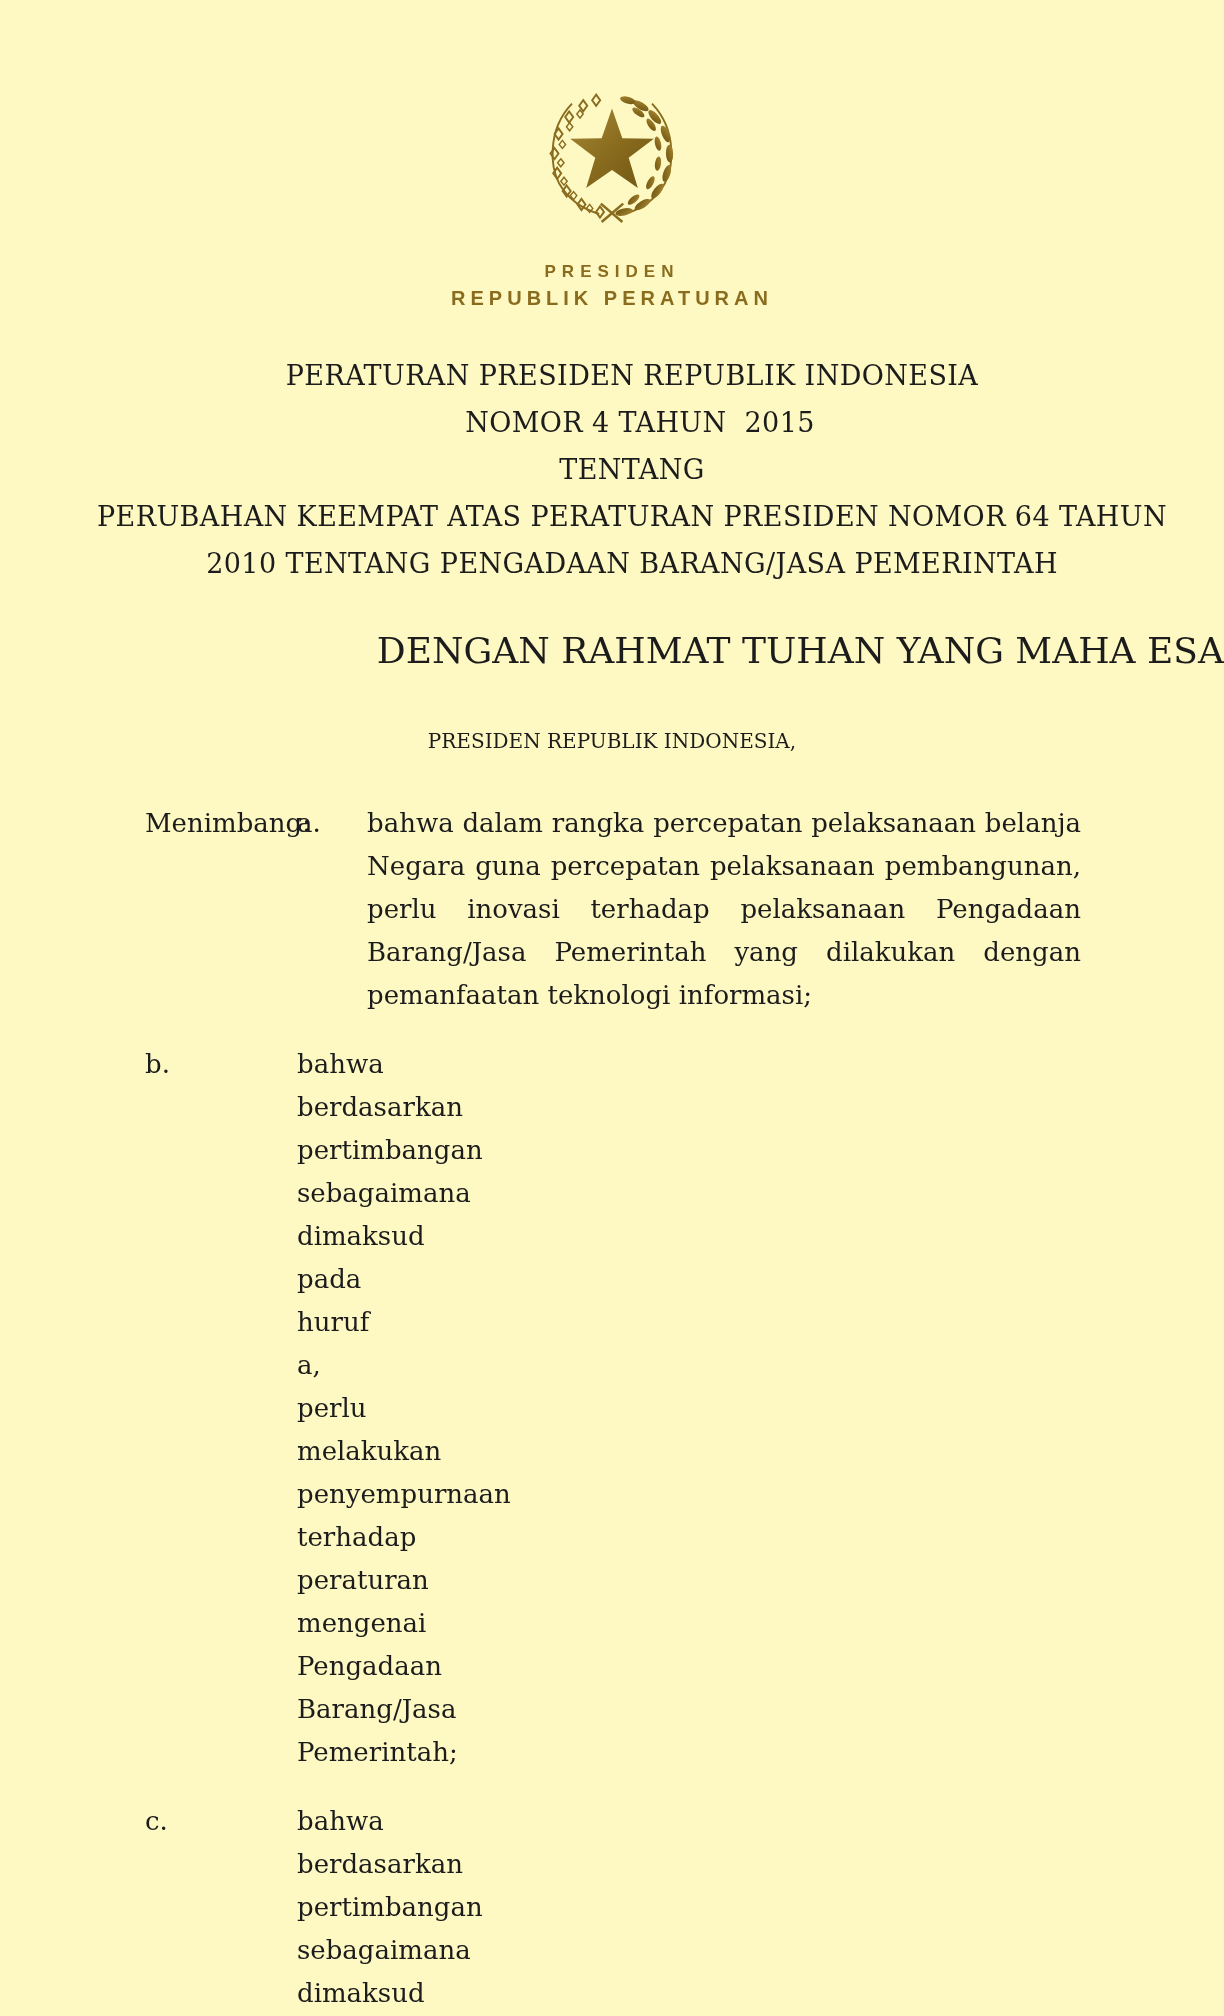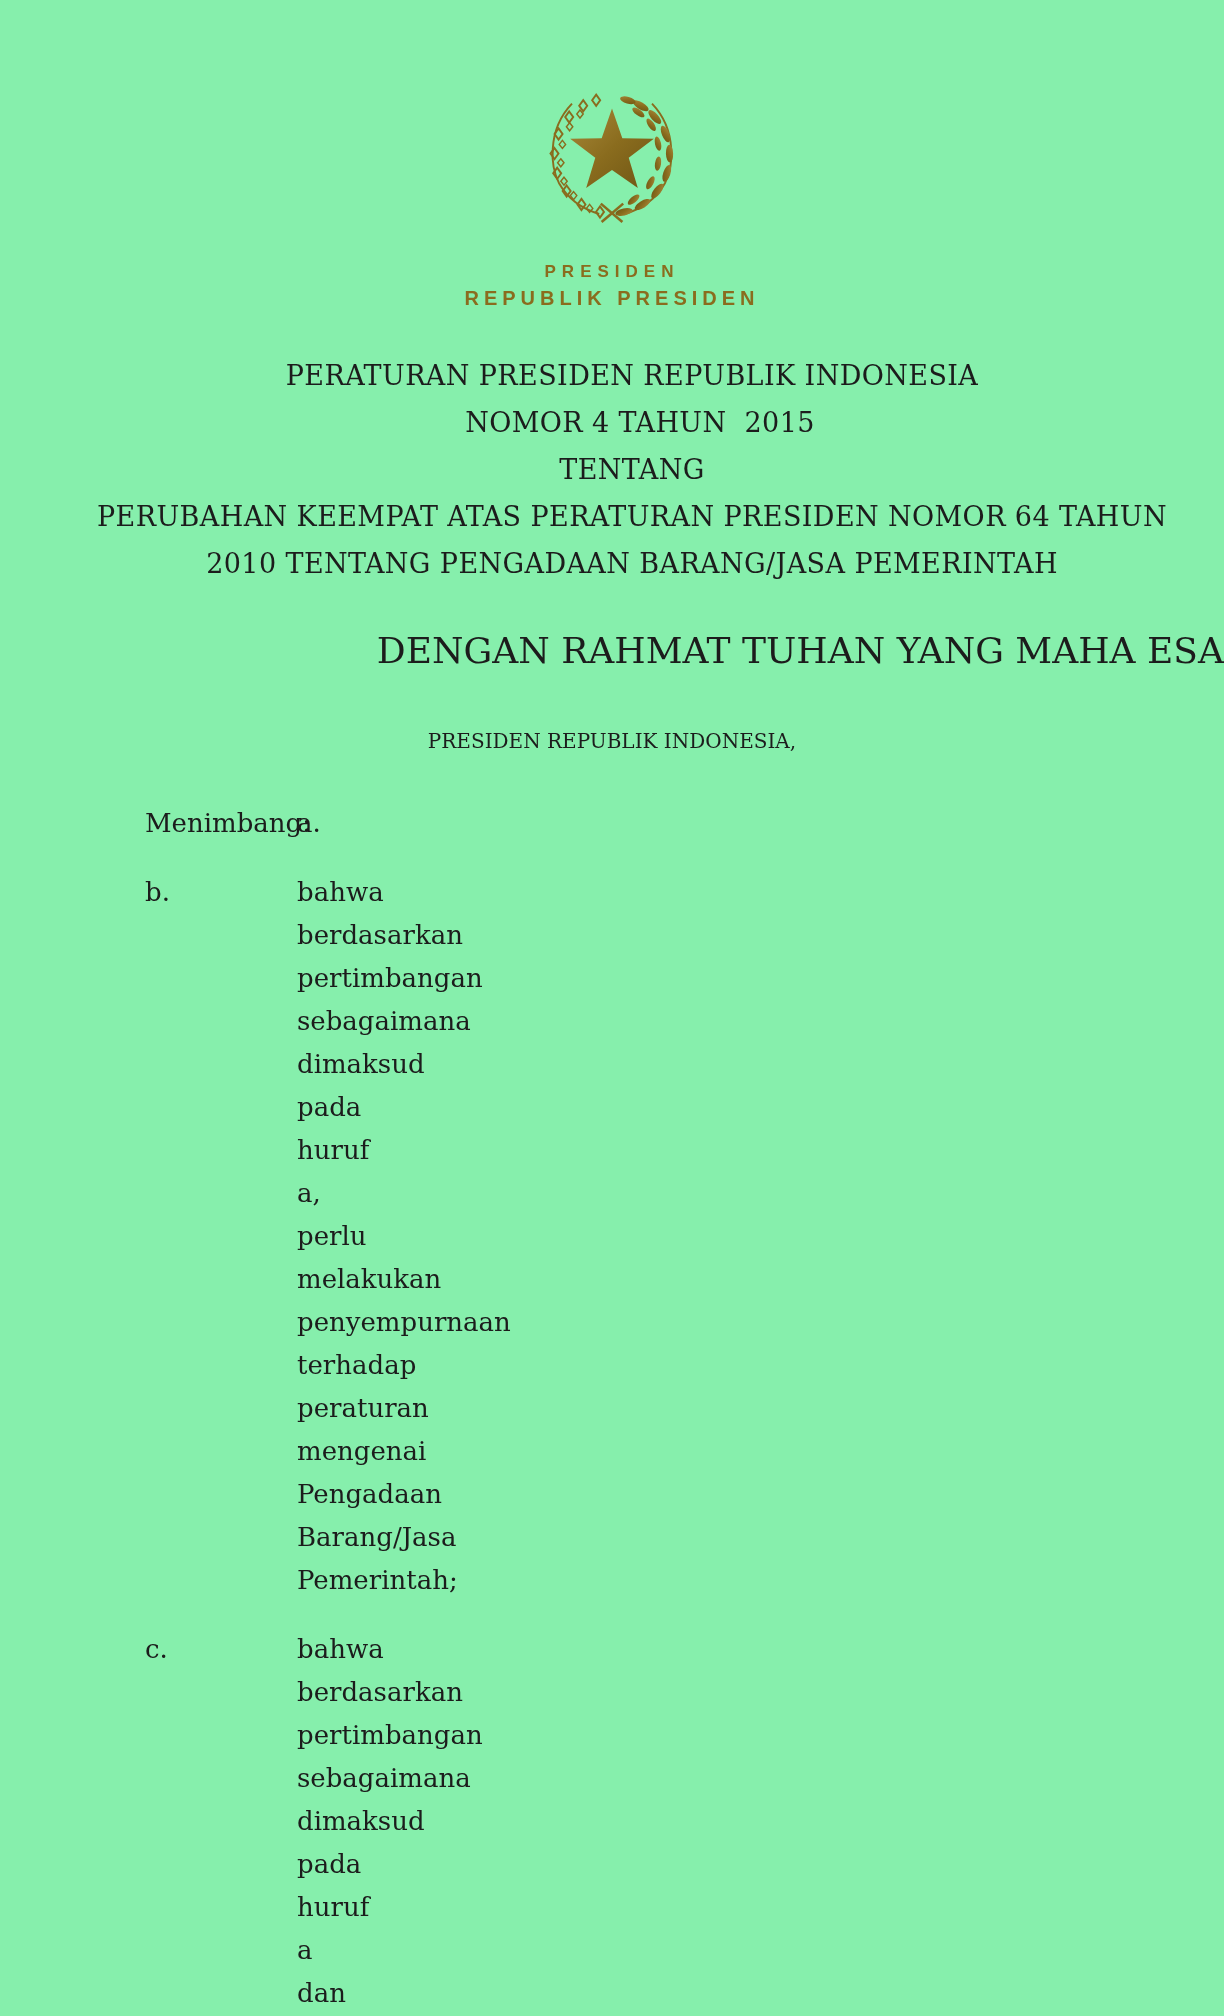--- a/index.html
+++ b/index.html
@@ -2,21 +2,21 @@
 <html><head>
 <meta charset="utf-8">
 <style>
   * { margin: 0; padding: 0; box-sizing: border-box; }
   html, body { background: #ffffff; }
   .page {
     position: relative;
     width: 1224px;
     height: 2016px;
     margin: 0 auto;
-    background: #86efac;
+    background: #fef9c3;
     font-family: "DejaVu Serif", "Liberation Serif", serif;
     color: #1c1c1c;
     overflow: hidden;
   }
 
   
   .emblem-wrap {
     padding-top: 78px;
     text-align: center;
   }
@@ -163,21 +163,21 @@
 
       <g stroke="#8a6c1e" stroke-width="3.2">
         <line x1="87" y1="180" x2="114" y2="157"></line>
         <line x1="113" y1="180" x2="86" y2="157"></line>
       </g>
     </svg>
   </div>
 
   <div class="letterhead">
     <div class="lh1">PRESIDEN</div>
-    <div class="lh2">REPUBLIK PRESIDEN</div>
+    <div class="lh2">REPUBLIK PERATURAN</div>
   </div>
 
   <div class="doc-title">
     <div class="tline">PERATURAN PRESIDEN REPUBLIK INDONESIA</div>
     <div class="tline ws-pre">NOMOR 4 TAHUN  2015</div>
     <div class="tline">TENTANG</div>
     <div class="tline">PERUBAHAN KEEMPAT ATAS PERATURAN PRESIDEN NOMOR 64 TAHUN</div>
     <div class="tline">2010 TENTANG PENGADAAN BARANG/JASA PEMERINTAH</div>
   </div>
 
@@ -186,20 +186,21 @@
 
   <div class="clauses">
 
     <div class="clause-group">
       <div class="clause-item">
         <div class="clause-label">
           <span>Menimbang</span>
           <span>:</span>
         </div>
         <div class="clause-marker">a.</div>
+        <div class="clause-text">bahwa dalam rangka percepatan pelaksanaan belanja Negara guna percepatan pelaksanaan pembangunan, perlu inovasi terhadap pelaksanaan Pengadaan Barang/Jasa Pemerintah yang dilakukan dengan pemanfaatan teknologi informasi;</div>
       </div>
       <div class="clause-item">
 
         <div class="clause-marker">b.</div>
         <div class="clause-text">bahwa berdasarkan pertimbangan sebagaimana dimaksud pada huruf a, perlu melakukan penyempurnaan terhadap peraturan mengenai Pengadaan Barang/Jasa Pemerintah;</div>
       </div>
       <div class="clause-item">
 
         <div class="clause-marker">c.</div>
         <div class="clause-text">bahwa berdasarkan pertimbangan sebagaimana dimaksud pada huruf a dan huruf b, perlu menetapkan Peraturan Presiden tentang Perubahan Keempat atas Peraturan Presiden Nomor 54 Tahun 2010 tentang Pengadaan Barang/Jasa Pemerintah;</div>

